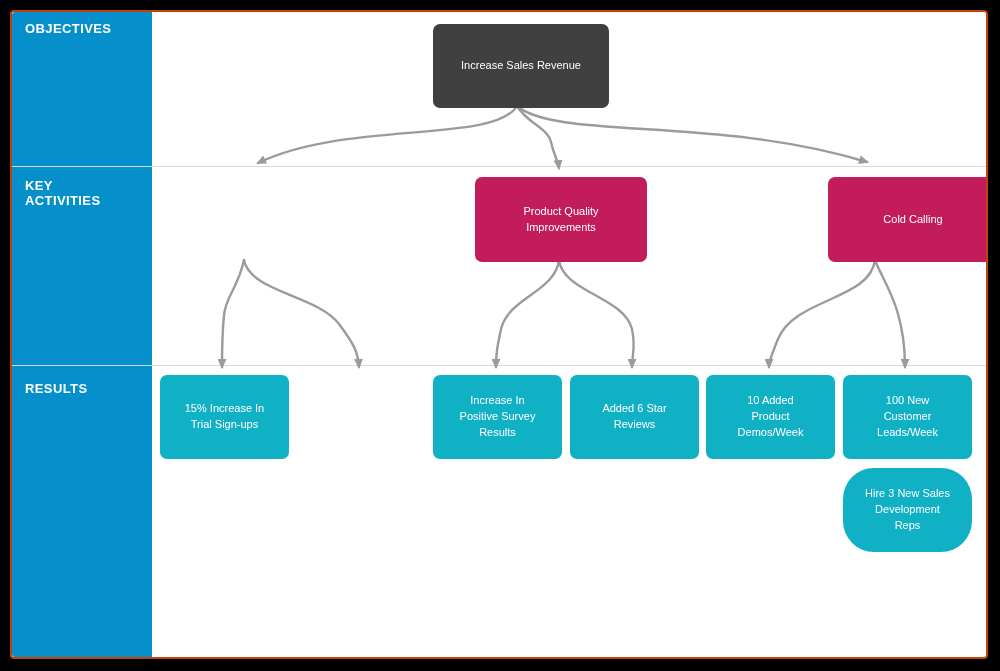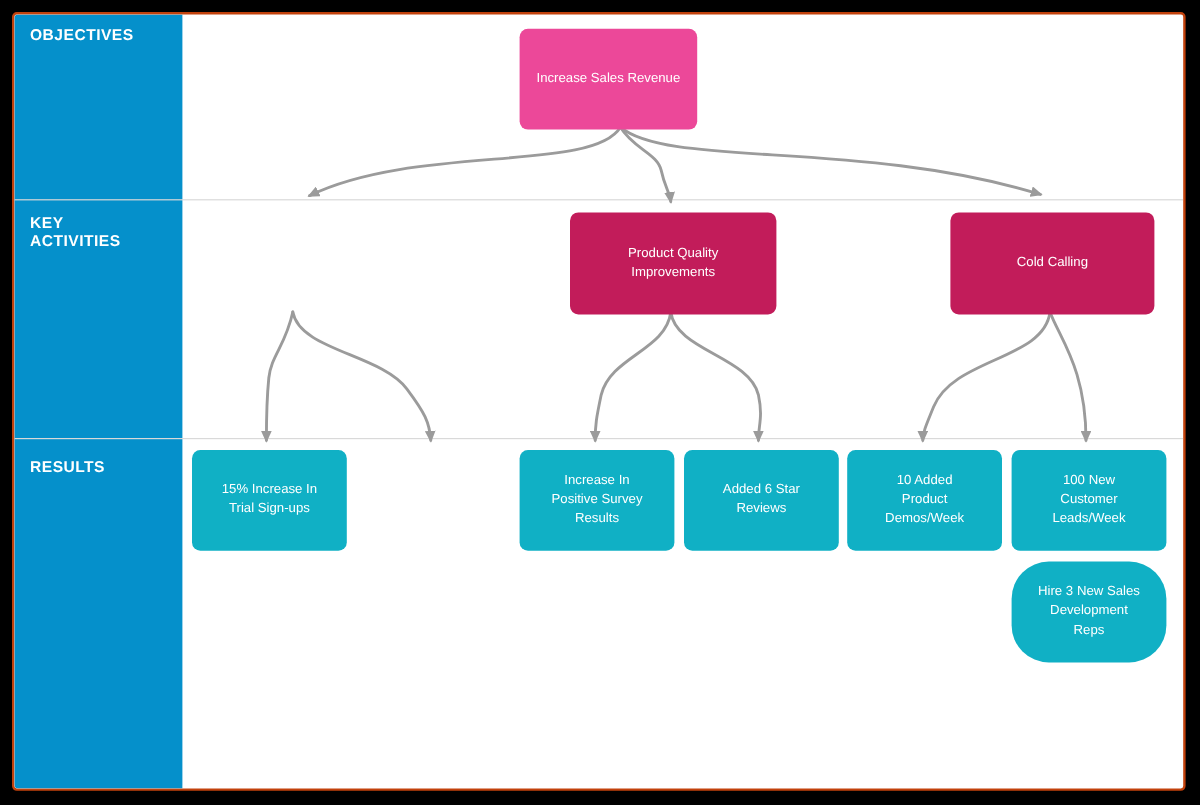--- a/index.html
+++ b/index.html
@@ -73,26 +73,26 @@
     display: flex;
     align-items: center;
     justify-content: center;
     text-align: center;
     white-space: pre-line;
     box-sizing: border-box;
     padding: 6px 10px;
     z-index: 3;
     cursor: default;
   }
-  .node.objective { background: #ec4899; left: 421px; top: 12px; width: 148px; height: 84px; text-align: center; }
+  .node.objective { background: #404040; left: 421px; top: 12px; width: 176px; height: 84px; text-align: center; }
   .node.activity  { background: #c21c5a; top: 165px; width: 172px; height: 85px; }
   .node.result    { background: #10b0c5; width: 129px; height: 84px; }
   .a0 { left: 148px; }
   .a1 { left: 463px; }
-  .a2 { left: 780px; width: 170px !important; }
+  .a2 { left: 816px; width: 170px !important; }
   .row1 { top: 363px; }
   .row2 { top: 456px; }
   .r0 { left: 148px; }
   .r1 { left: 285px; }
   .r2 { left: 421px; }
   .r3 { left: 558px; }
   .r4 { left: 694px; }
   .r5 { left: 831px; }
   .r6 { left: 148px; }
   .r7 { left: 831px; border-radius: 31px; }

